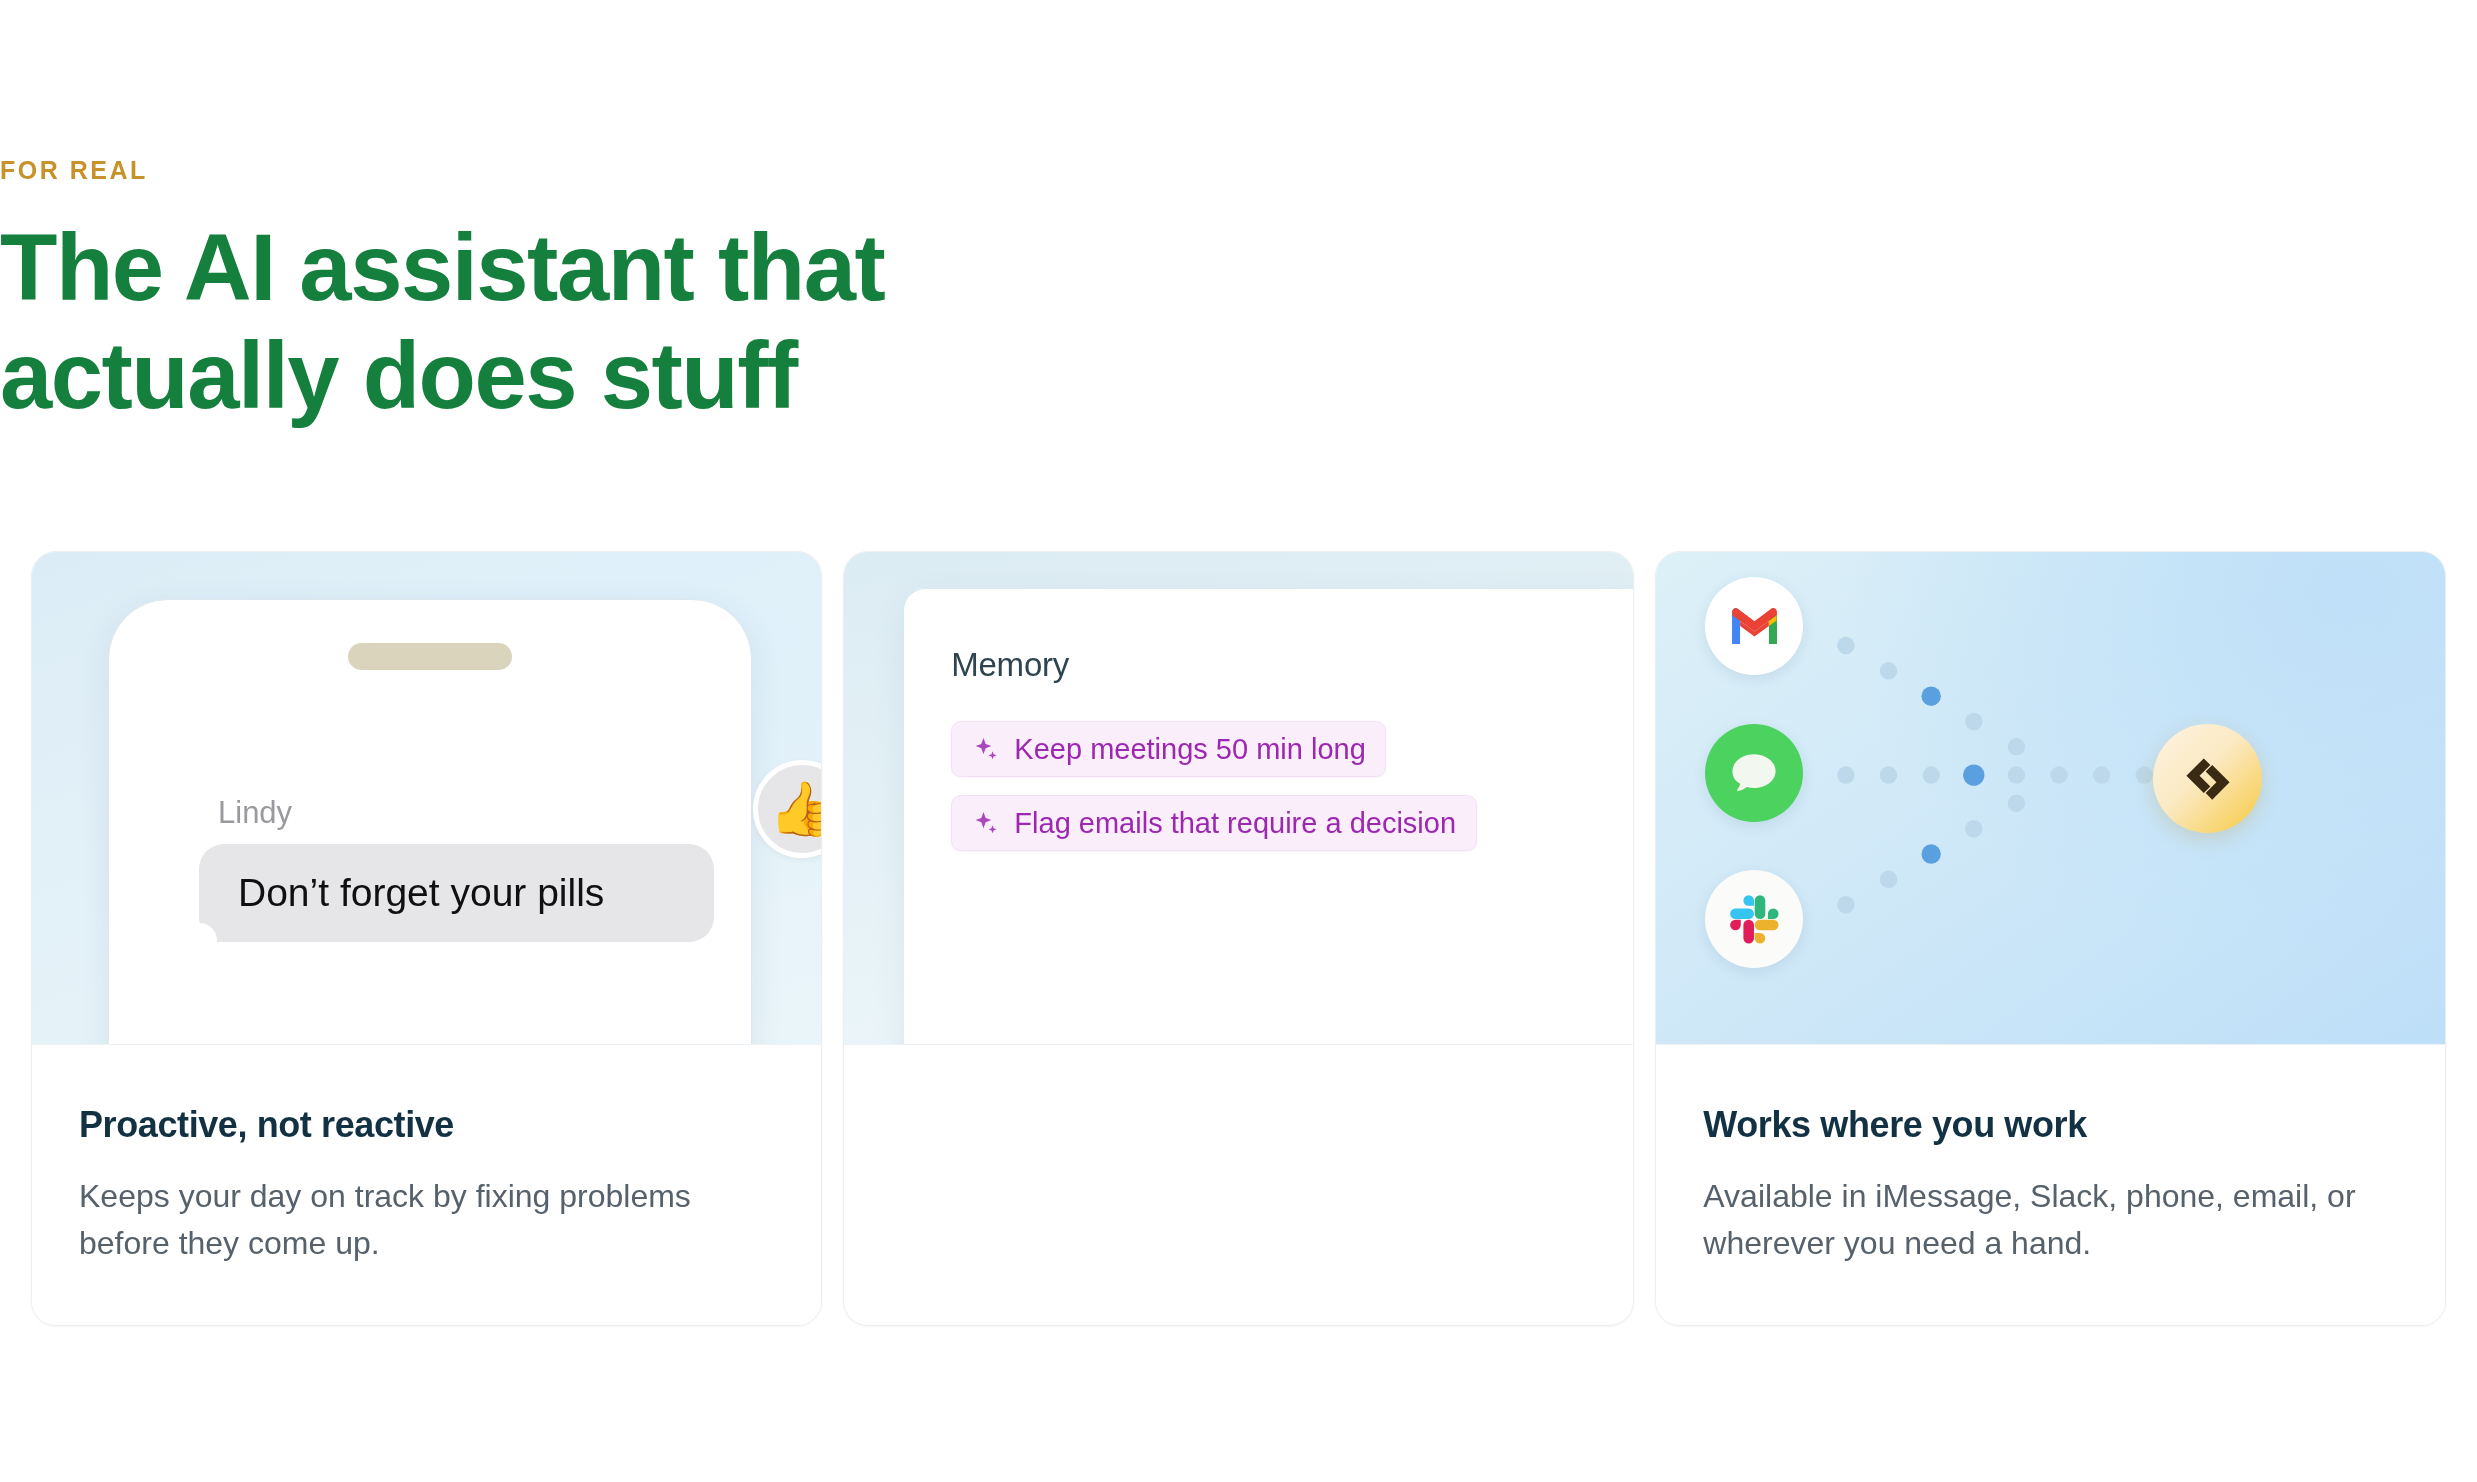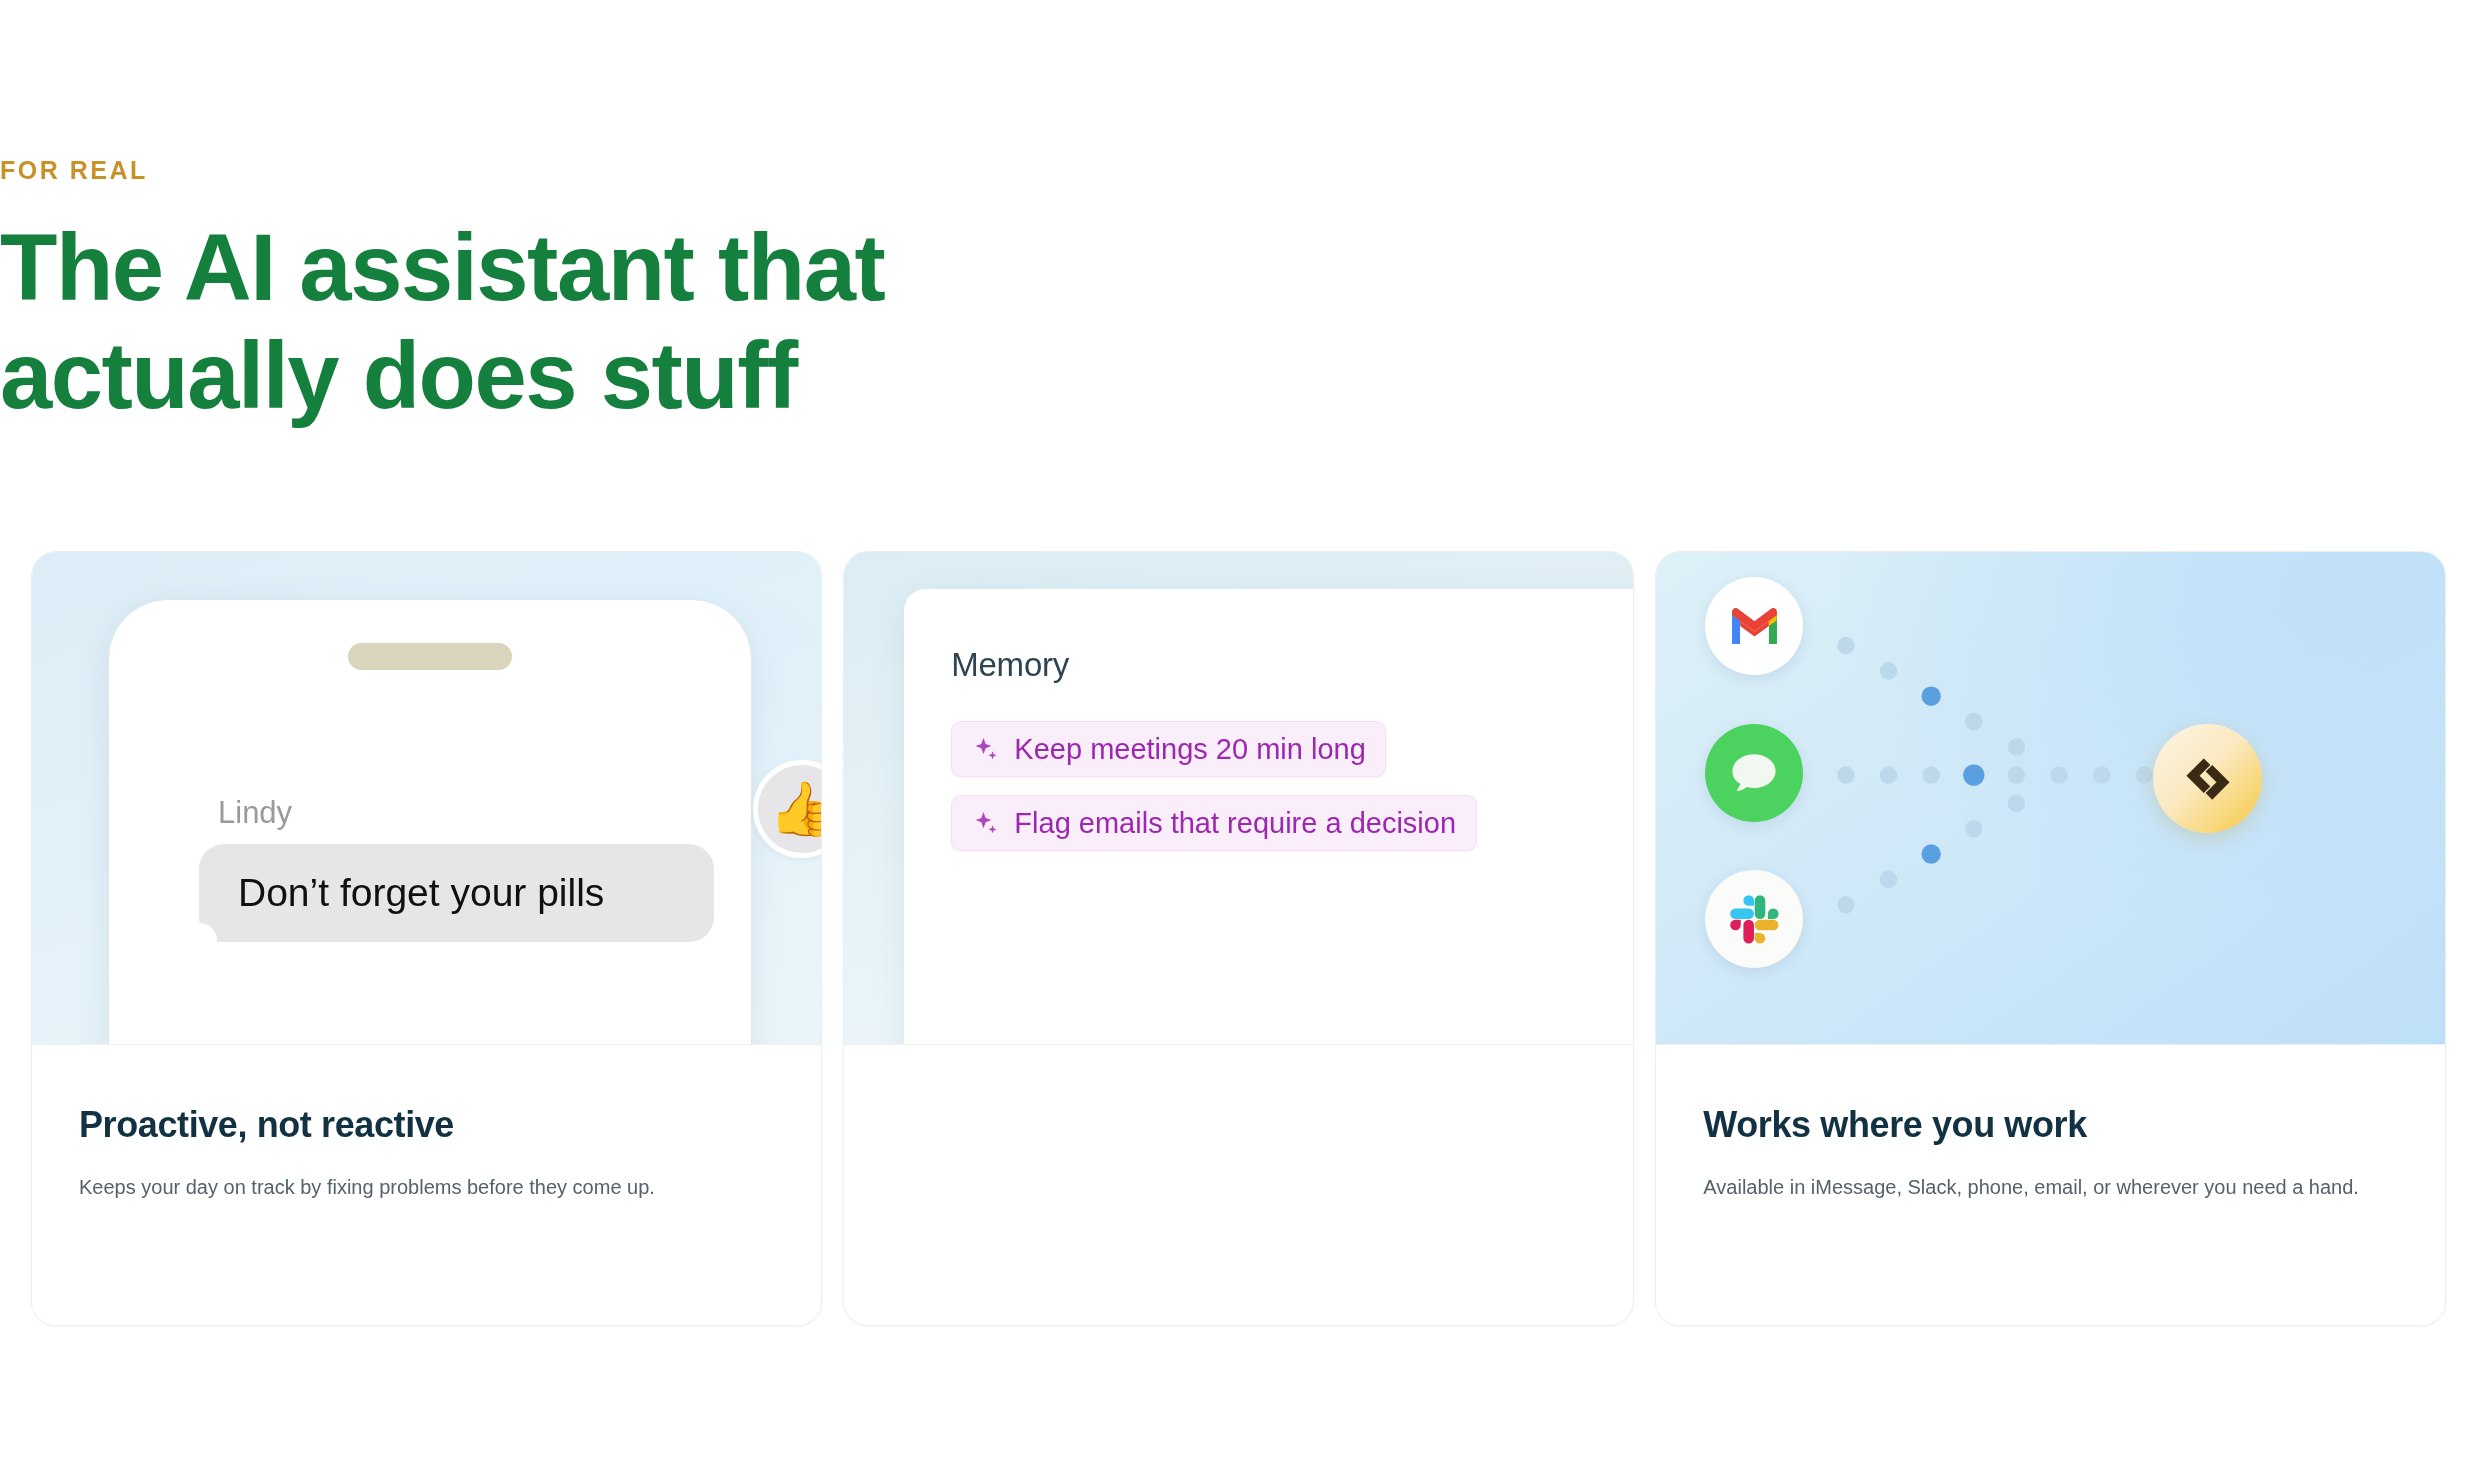--- a/index.html
+++ b/index.html
@@ -85,21 +85,21 @@
 
   .card-title {
     font-size: 36px;
     font-weight: 700;
     color: #123243;
     letter-spacing: -0.4px;
   }
 
   .card-desc {
     margin-top: 27px;
-    font-size: 20px;
+    font-size: 32px;
     line-height: 1.47;
     color: #56616b;
   }
 
   
   .media-blue {
     background:
       radial-gradient(120% 90% at 82% 18%, #dff0fa 0%, rgba(223,240,250,0) 60%),
       linear-gradient(160deg, #dcecf6 0%, #e3f1f8 45%, #eaf5fa 100%);
   }
@@ -305,21 +305,21 @@
           <div class="memory-title">Memory</div>
           <div class="chips">
 
             <div class="chip-row"><div class="chip">
               <span class="sparkle">
                 <svg viewBox="0 0 24 24" width="29" height="29">
                   <path d="M9.5 2.5 L11.3 7.4 L16 9.2 L11.3 11 L9.5 15.9 L7.7 11 L3 9.2 L7.7 7.4 Z" fill="#ab47bc"></path>
                   <path d="M17 13.5 L17.9 15.9 L20.3 16.8 L17.9 17.7 L17 20.1 L16.1 17.7 L13.7 16.8 L16.1 15.9 Z" fill="#ab47bc"></path>
                 </svg>
               </span>
-              <span>Keep meetings 20 min long</span>
+              <span>Keep meetings 50 min long</span>
             </div></div>
 
             <div class="chip-row"><div class="chip">
               <span class="sparkle">
                 <svg viewBox="0 0 24 24" width="29" height="29">
                   <path d="M9.5 2.5 L11.3 7.4 L16 9.2 L11.3 11 L9.5 15.9 L7.7 11 L3 9.2 L7.7 7.4 Z" fill="#ab47bc"></path>
                   <path d="M17 13.5 L17.9 15.9 L20.3 16.8 L17.9 17.7 L17 20.1 L16.1 17.7 L13.7 16.8 L16.1 15.9 Z" fill="#ab47bc"></path>
                 </svg>
               </span>
               <span>Flag emails that require a decision</span>

